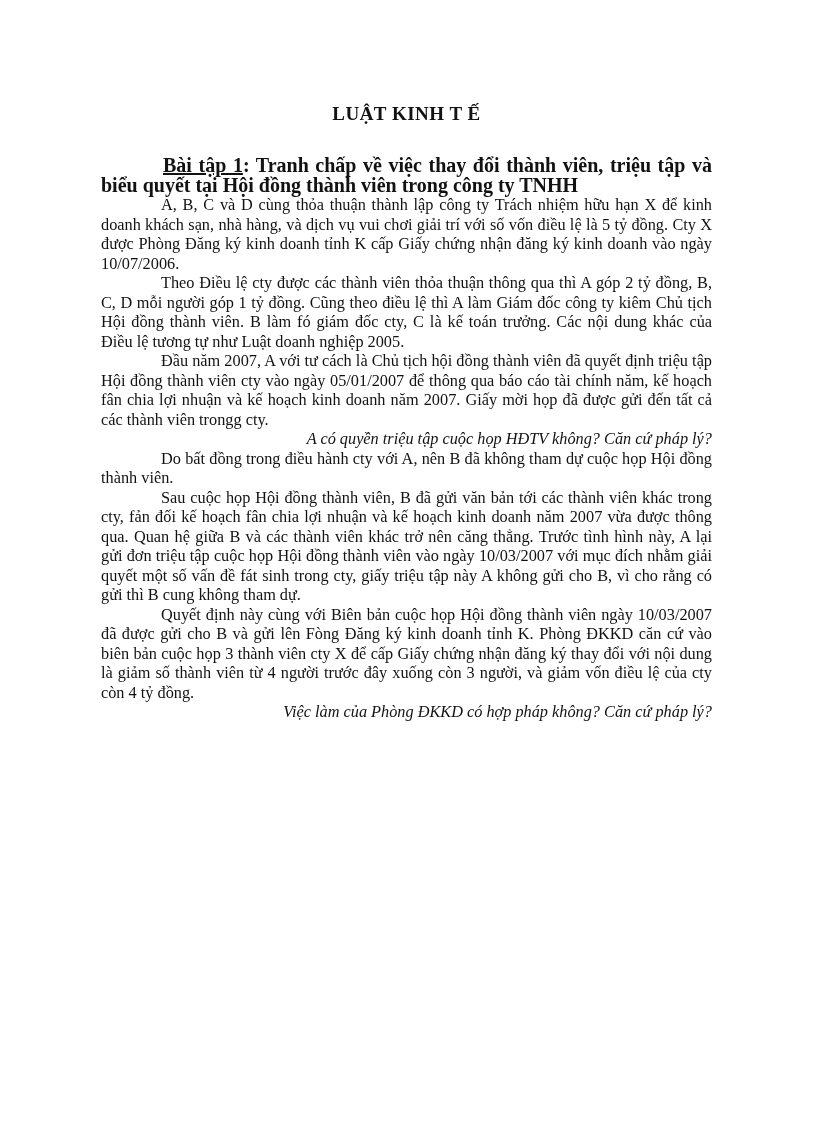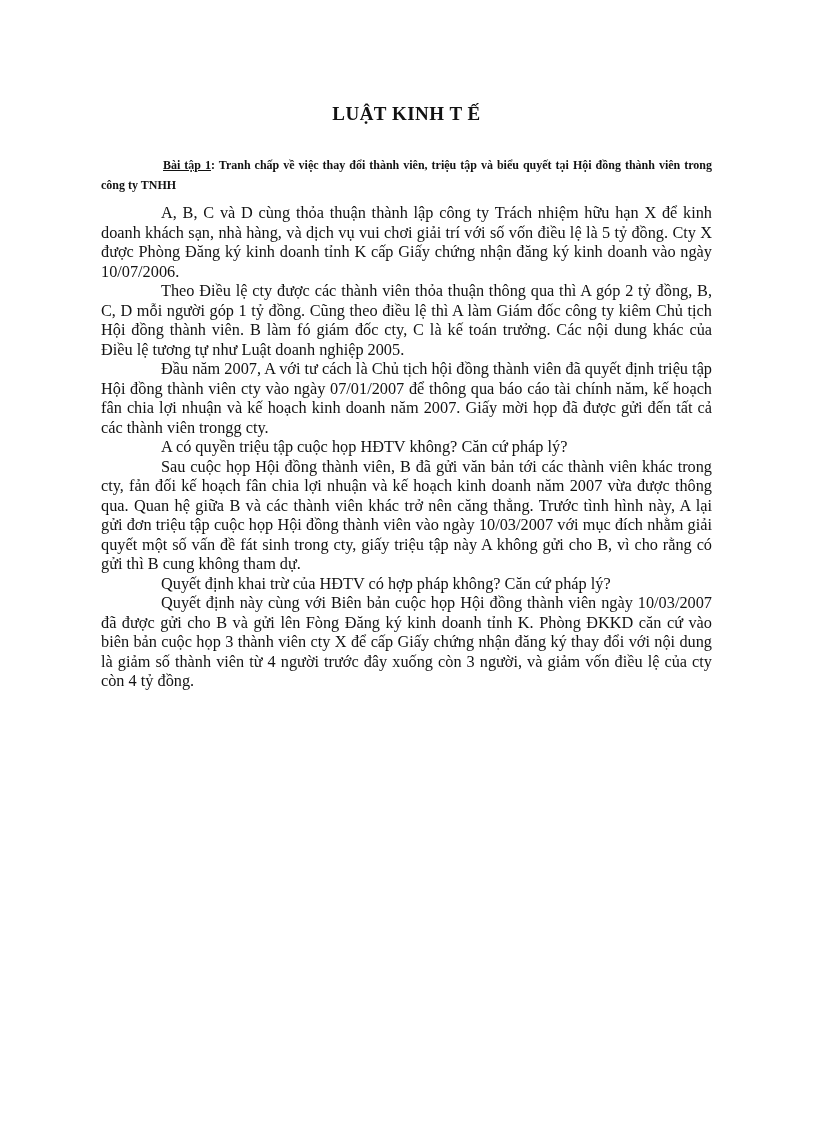--- a/index.html
+++ b/index.html
@@ -26,40 +26,41 @@
     text-align: center;
     font-weight: 700;
     font-size: 19px;
     line-height: 22px;
     letter-spacing: 0.5px;
     margin: 0;
   }
   .heading {
     margin: 30px 0 0 0;
     font-weight: 700;
-    font-size: 12px;
+    font-size: 20px;
     line-height: 20px;
     text-align: justify;
     text-indent: 62px;
   }
   .heading .exercise-label {
     text-decoration: underline;
   }
   .body-text {
-    margin-top: 8px;
+    margin-top: 0;
   }
   .body-text p {
     margin: 0;
     font-size: 16.3px;
     line-height: 19.5px;
     text-align: justify;
     text-indent: 60px;
   }
   .body-text p.question {
-    text-align: left;
+    font-style: italic;
+    text-align: right;
   }
   .page-bottom-rule {
     position: absolute;
     left: 40px;
     top: 1117px;
     width: 748px;
     height: 2px;
     background-image: repeating-linear-gradient(to right, #b6b6be 0, #b6b6be 1px, transparent 1px, transparent 6px);
     background-size: 6px 1px;
     background-repeat: repeat-x;
@@ -72,23 +73,24 @@
 <div class="page">
   <div class="content">
 
     <p class="doc-title">LUẬT KINH T Ế</p>
 
     <p class="heading"><span class="exercise-label">Bài tập 1</span><span>: Tranh chấp về việc thay đổi thành viên, triệu tập và biểu quyết tại Hội đồng thành viên trong công ty TNHH</span></p>
 
     <div class="body-text">
       <p class="paragraph">A, B, C và D cùng thỏa thuận thành lập công ty Trách nhiệm hữu hạn X để kinh doanh khách sạn, nhà hàng, và dịch vụ vui chơi giải trí với số vốn điều lệ là 5 tỷ đồng. Cty X được Phòng Đăng ký kinh doanh tỉnh K cấp Giấy chứng nhận đăng ký kinh doanh vào ngày 10/07/2006.</p>
       <p class="paragraph">Theo Điều lệ cty được các thành viên thỏa thuận thông qua thì A góp 2 tỷ đồng, B, C, D mỗi người góp 1 tỷ đồng. Cũng theo điều lệ thì A làm Giám đốc công ty kiêm Chủ tịch Hội đồng thành viên. B làm fó giám đốc cty, C là kế toán trưởng. Các nội dung khác của Điều lệ tương tự như Luật doanh nghiệp 2005.</p>
-      <p class="paragraph">Đầu năm 2007, A với tư cách là Chủ tịch hội đồng thành viên đã quyết định triệu tập Hội đồng thành viên cty vào ngày 07/01/2007 để thông qua báo cáo tài chính năm, kế hoạch fân chia lợi nhuận và kế hoạch kinh doanh năm 2007. Giấy mời họp đã được gửi đến tất cả các thành viên trongg cty.</p>
+      <p class="paragraph">Đầu năm 2007, A với tư cách là Chủ tịch hội đồng thành viên đã quyết định triệu tập Hội đồng thành viên cty vào ngày 05/01/2007 để thông qua báo cáo tài chính năm, kế hoạch fân chia lợi nhuận và kế hoạch kinh doanh năm 2007. Giấy mời họp đã được gửi đến tất cả các thành viên trongg cty.</p>
       <p class="question">A có quyền triệu tập cuộc họp HĐTV không? Căn cứ pháp lý?</p>
+      <p class="paragraph">Do bất đồng trong điều hành cty với A, nên B đã không tham dự cuộc họp Hội đồng thành viên.</p>
       <p class="paragraph">Sau cuộc họp Hội đồng thành viên, B đã gửi văn bản tới các thành viên khác trong cty, fản đối kế hoạch fân chia lợi nhuận và kế hoạch kinh doanh năm 2007 vừa được thông qua. Quan hệ giữa B và các thành viên khác trở nên căng thẳng. Trước tình hình này, A lại gửi đơn triệu tập cuộc họp Hội đồng thành viên vào ngày 10/03/2007 với mục đích nhằm giải quyết một số vấn đề fát sinh trong cty, giấy triệu tập này A không gửi cho B, vì cho rằng có gửi thì B cung không tham dự.</p>
-      <p class="question">Quyết định khai trừ của HĐTV có hợp pháp không? Căn cứ pháp lý?</p>
       <p class="paragraph">Quyết định này cùng với Biên bản cuộc họp Hội đồng thành viên ngày 10/03/2007 đã được gửi cho B và gửi lên Fòng Đăng ký kinh doanh tỉnh K. Phòng ĐKKD căn cứ vào biên bản cuộc họp 3 thành viên cty X để cấp Giấy chứng nhận đăng ký thay đổi với nội dung là giảm số thành viên từ 4 người trước đây xuống còn 3 người, và giảm vốn điều lệ của cty còn 4 tỷ đồng.</p>
+      <p class="question">Việc làm của Phòng ĐKKD có hợp pháp không? Căn cứ pháp lý?</p>
     </div>
 
   </div>
 
   <div class="page-bottom-rule"></div>
 </div>
 
 </body></html>

